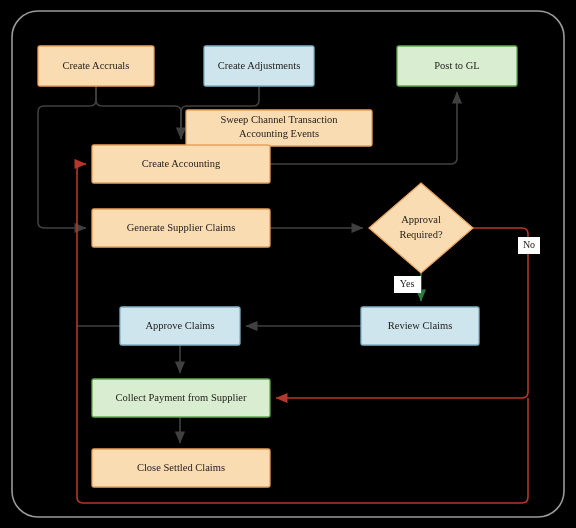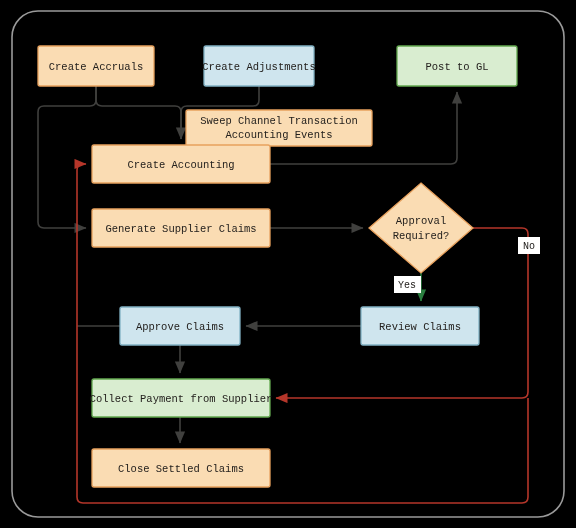--- a/index.html
+++ b/index.html
@@ -1,17 +1,17 @@
 <!DOCTYPE html>
 <html><head>
 <meta charset="utf-8">
 <style>
   html,body{margin:0;padding:0;background:#000;}
   #stage{position:relative;width:576px;height:528px;background:#000;overflow:hidden;
-         font-family:Liberation Mono, monospace;}
+         font-family:Liberation Serif, serif;}
   #stage svg{position:absolute;left:0;top:0;}
   .nodeLabel{font-size:10.5px;fill:#24211e;text-anchor:middle;dominant-baseline:middle;}
   .edgeLabel{font-size:10px;fill:#24211e;text-anchor:middle;dominant-baseline:middle;}
   .edgeLabelBg{fill:#ffffff;}
   .box{stroke-width:1.3px;}
   .orange{fill:#fadcb3;stroke:#e8a15d;}
   .blue{fill:#cfe5ee;stroke:#81b1c4;}
   .green{fill:#d9edd0;stroke:#63a84f;}
   .edge{fill:none;stroke:#40403e;stroke-width:1.6px;}
   .edgeRed{fill:none;stroke:#b5362a;stroke-width:1.6px;}

